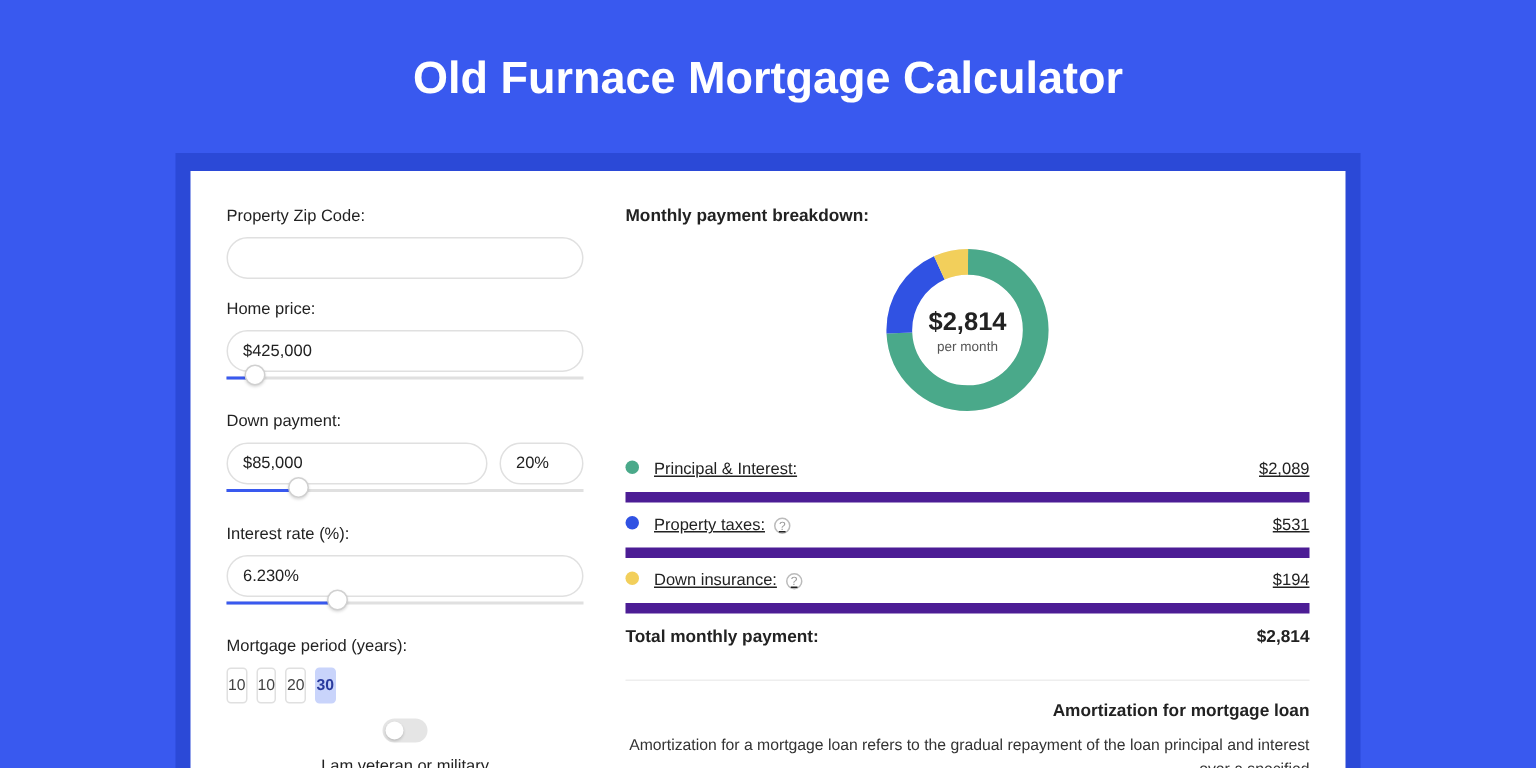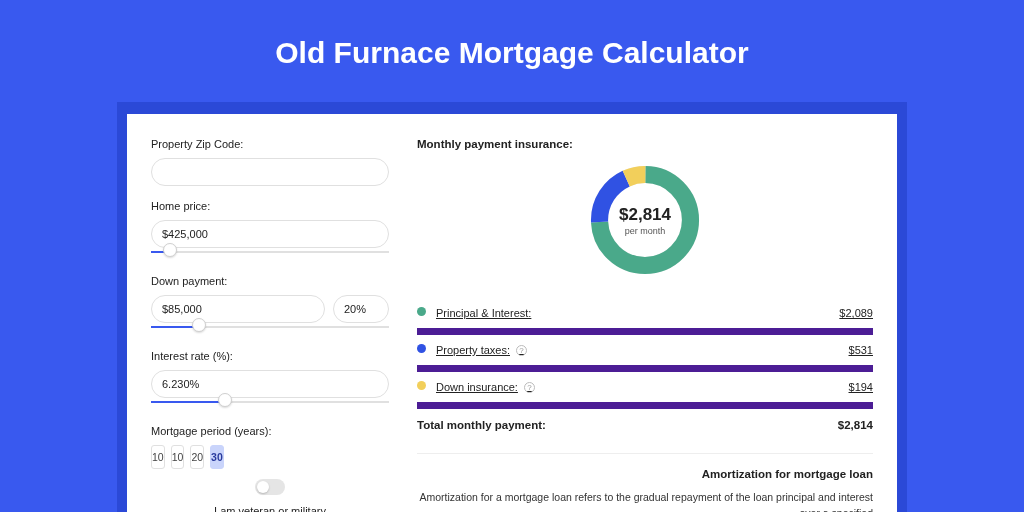--- a/index.html
+++ b/index.html
@@ -260,21 +260,21 @@
       </div>
 
       <div class="vet-row">
         <div class="toggle"></div>
         <span>I am veteran or military</span>
       </div>
 
     </div>
 
     <div class="right">
-      <div class="section-title">Monthly payment insurance:</div>
+      <div class="section-title">Monthly payment breakdown:</div>
 
       <div class="donut-wrap">
         <div class="donut">
           <svg viewBox="0 0 42 42">
             <circle cx="21" cy="21" r="15.915" fill="none" stroke="#eee" stroke-width="6"></circle>
             <circle cx="21" cy="21" r="15.915" fill="none" stroke-width="6" stroke-linecap="butt" stroke-dasharray="74.2 25.8" stroke-dashoffset="25" stroke="#4aa98a"></circle>
             <circle cx="21" cy="21" r="15.915" fill="none" stroke-width="6" stroke-linecap="butt" stroke-dasharray="18.9 81.1" stroke-dashoffset="50.8" stroke="#3052e3"></circle>
             <circle cx="21" cy="21" r="15.915" fill="none" stroke-width="6" stroke-linecap="butt" stroke-dasharray="6.9 93.1" stroke-dashoffset="31.9" stroke="#f2cf5b"></circle>
           </svg>
           <div class="donut-center">

